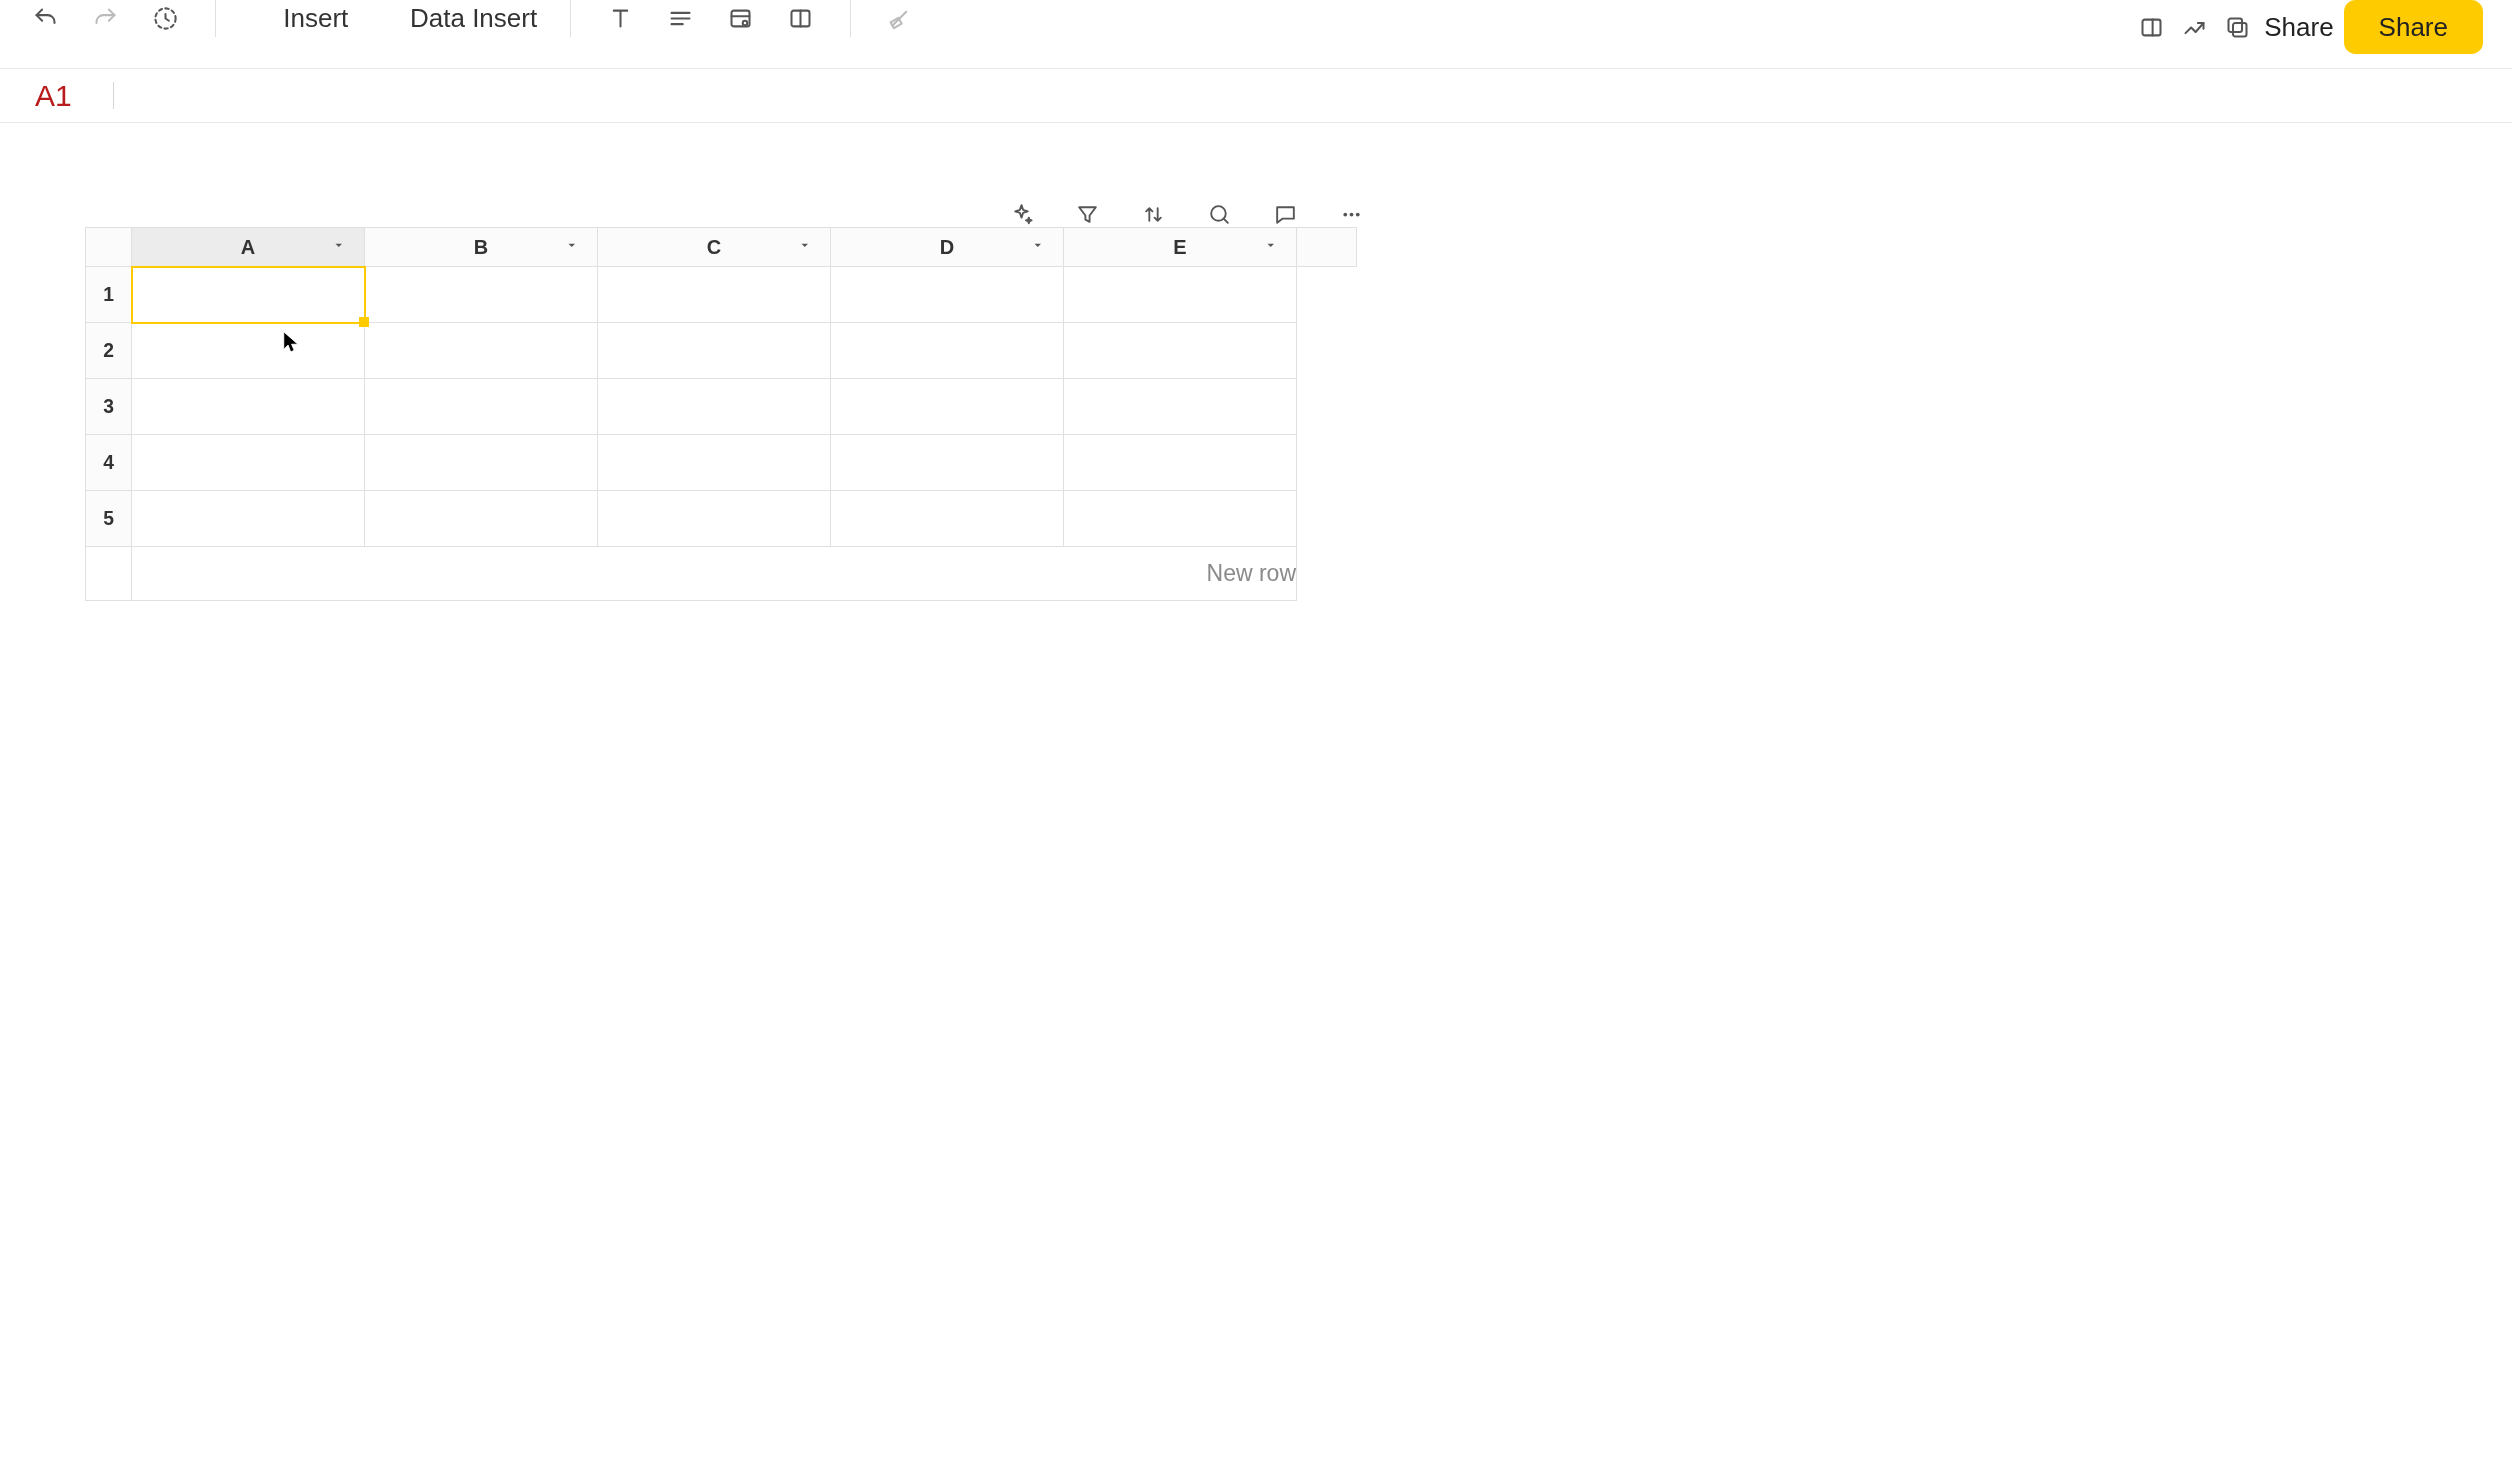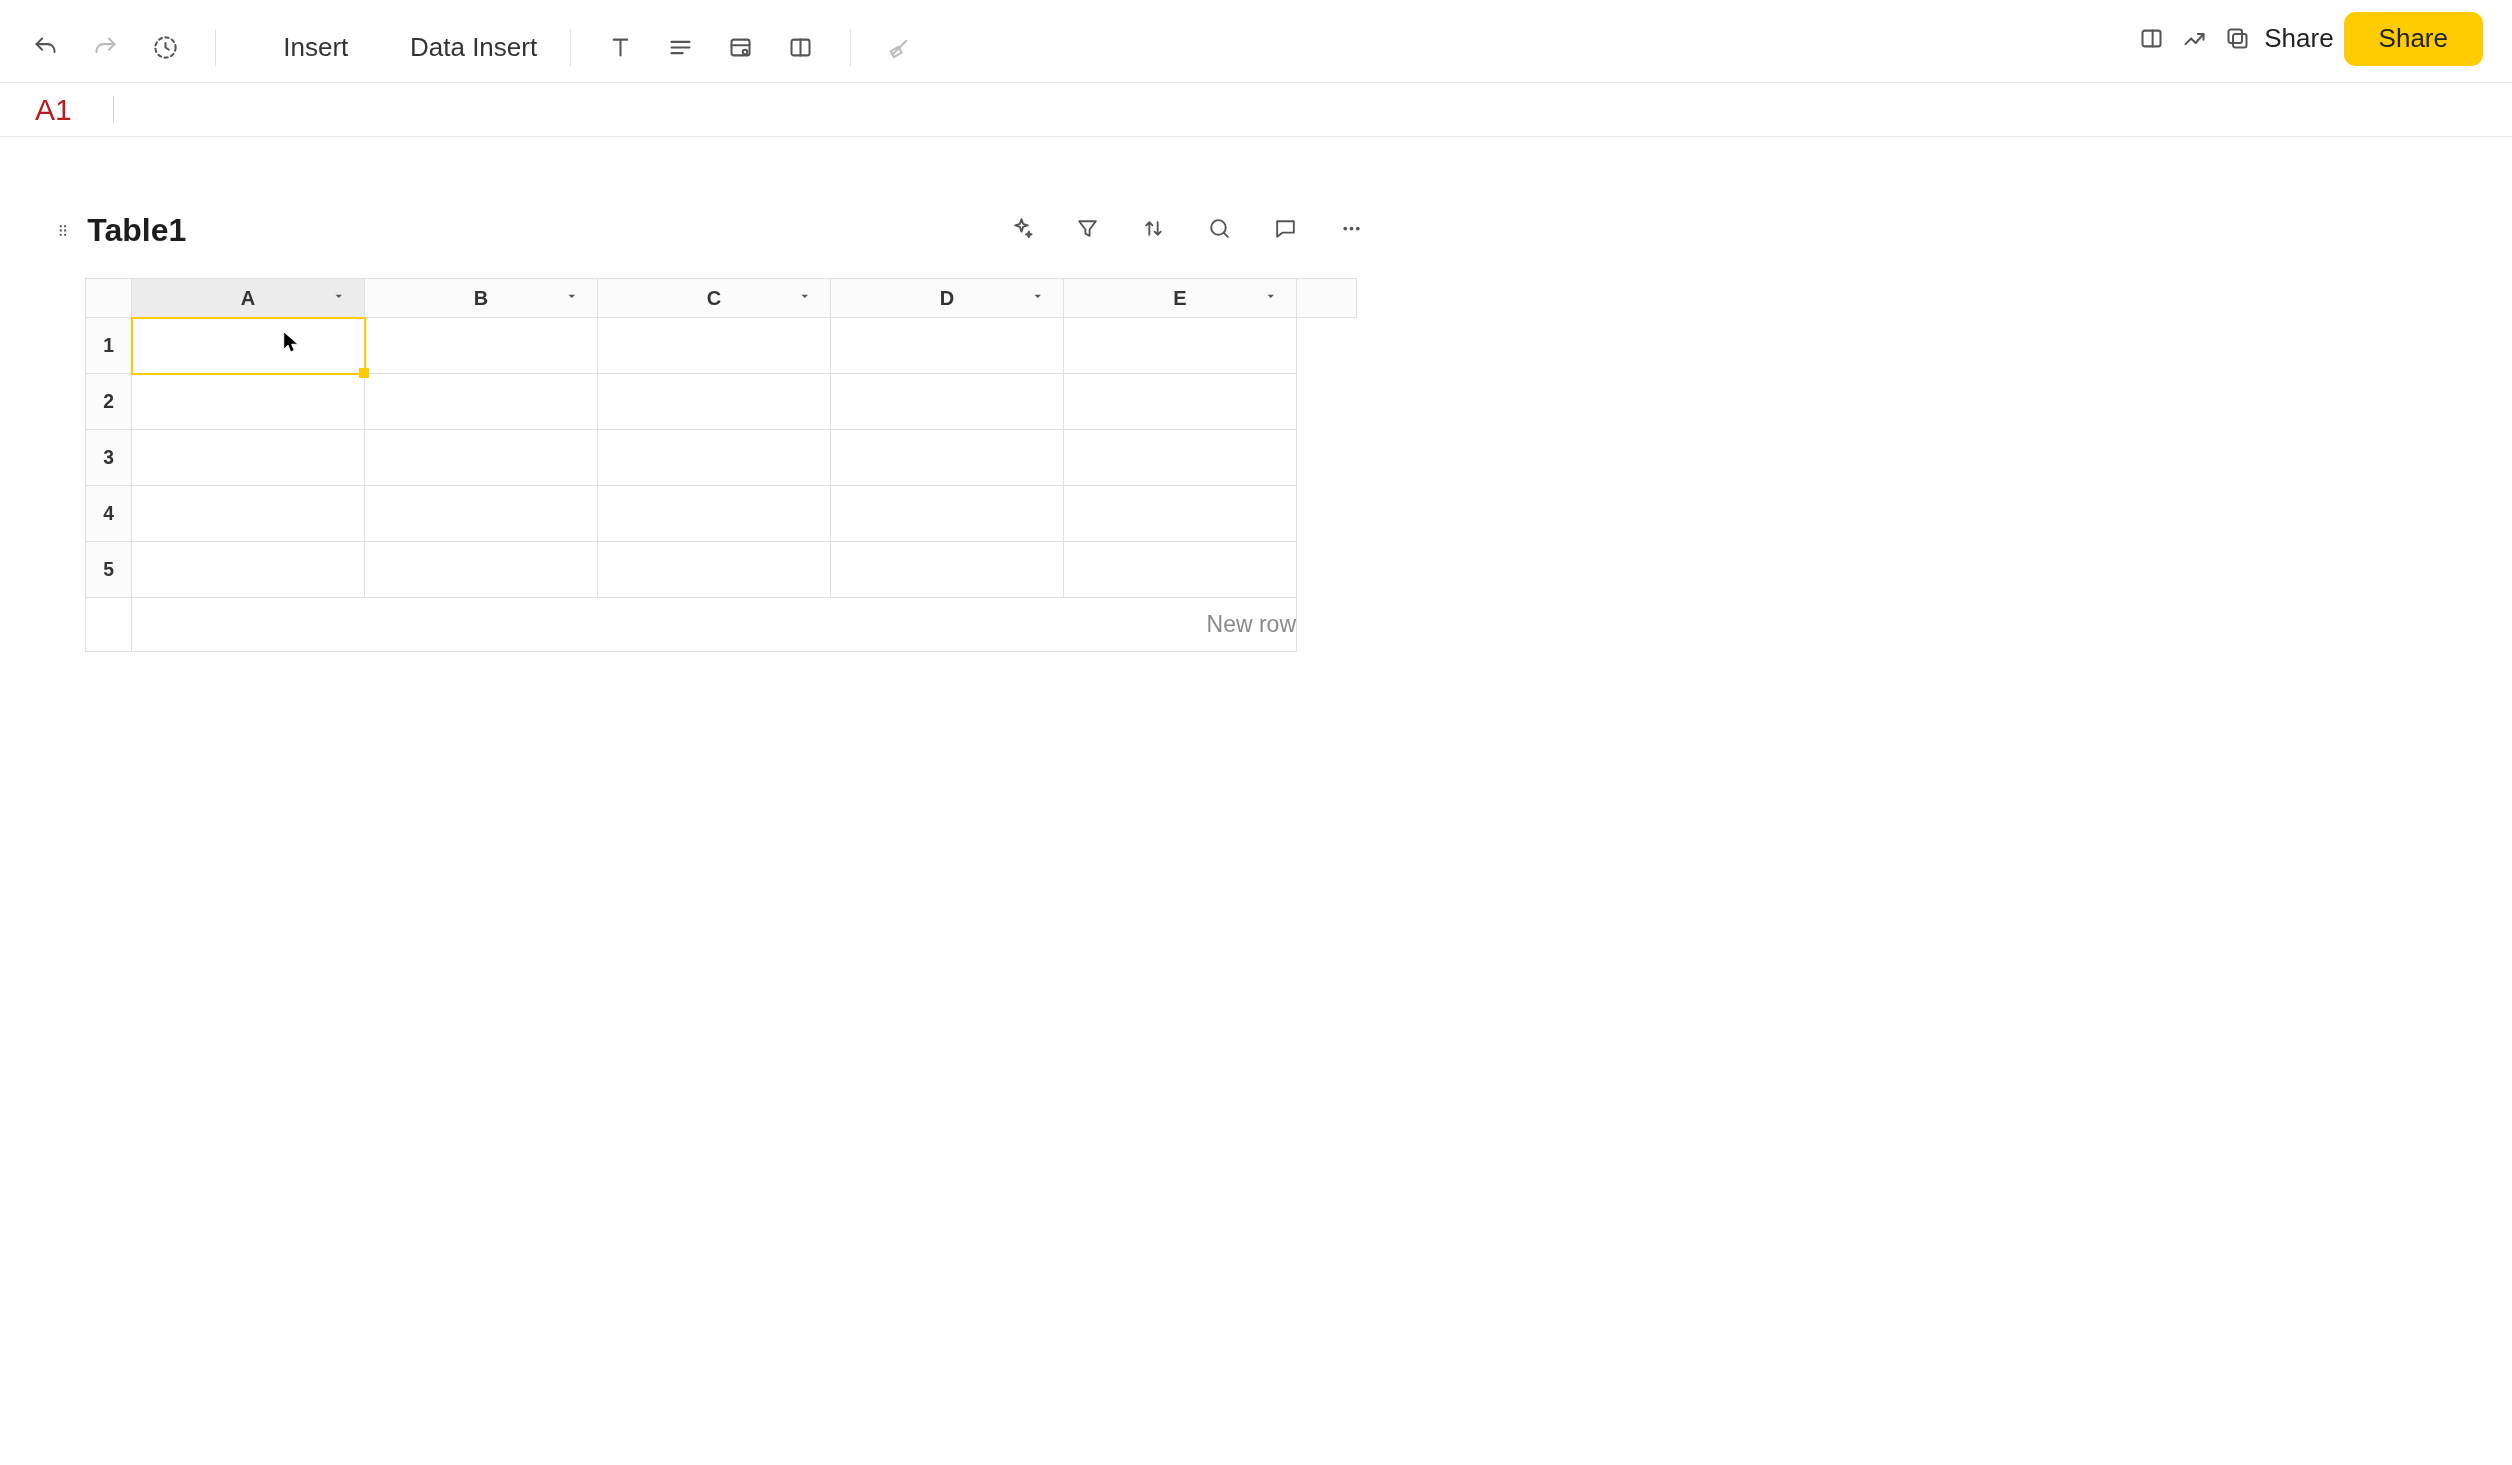--- a/index.html
+++ b/index.html
@@ -11,23 +11,23 @@
 body {
   width: 2512px;
   height: 1465px;
   background: #fff;
   overflow: hidden;
 }
 
 
 .topbar {
   display: flex;
-  align-items: flex-end;
-  height: 83px;
-  padding: 16px 29px;
+  align-items: flex-start;
+  height: 69px;
+  padding: 0 29px;
   border-bottom: 1px solid #e8e8e8;
 }
 .topbar-left {
   display: flex;
   align-items: center;
   gap: 27px;
 }
 .topbar-right {
   margin-left: auto;
   display: flex;
@@ -336,38 +336,20 @@
   </div>
 </div>
 
 <div class="refbar">
   <span class="cellref">A1</span>
   <div class="ref-sep"></div>
 </div>
 
 <div class="canvas">
 
-  <div class="table-header">
-    <div class="plus-small">
-      <svg viewBox="0 0 24 24" width="23" height="23">
-          <path d="M12 5v14M5 12h14"></path>
-        </svg>
-    </div>
-    <div class="drag-handle">
-      <svg viewBox="0 0 24 24" width="17.4" height="23">
-          <circle cx="8" cy="6" r="1.6" fill="#555" stroke="none"></circle>
-          <circle cx="14" cy="6" r="1.6" fill="#555" stroke="none"></circle>
-          <circle cx="8" cy="12" r="1.6" fill="#555" stroke="none"></circle>
-          <circle cx="14" cy="12" r="1.6" fill="#555" stroke="none"></circle>
-          <circle cx="8" cy="18" r="1.6" fill="#555" stroke="none"></circle>
-          <circle cx="14" cy="18" r="1.6" fill="#555" stroke="none"></circle>
-        </svg>
-    </div>
-    <span class="table-title">Table1</span>
-  </div>
 
   <div class="table-actions">
     <div class="icon-btn">
       <svg viewBox="0 0 24 24">
           <path d="M12 3l1.5 4.5L18 9l-4.5 1.5L12 15l-1.5-4.5L6 9l4.5-1.5z"></path>
           <path d="M19 15l.7 2 2 .7-2 .7-.7 2-.7-2-2-.7 2-.7z"></path>
         </svg>
     </div>
     <div class="icon-btn">
       <svg viewBox="0 0 24 24">

